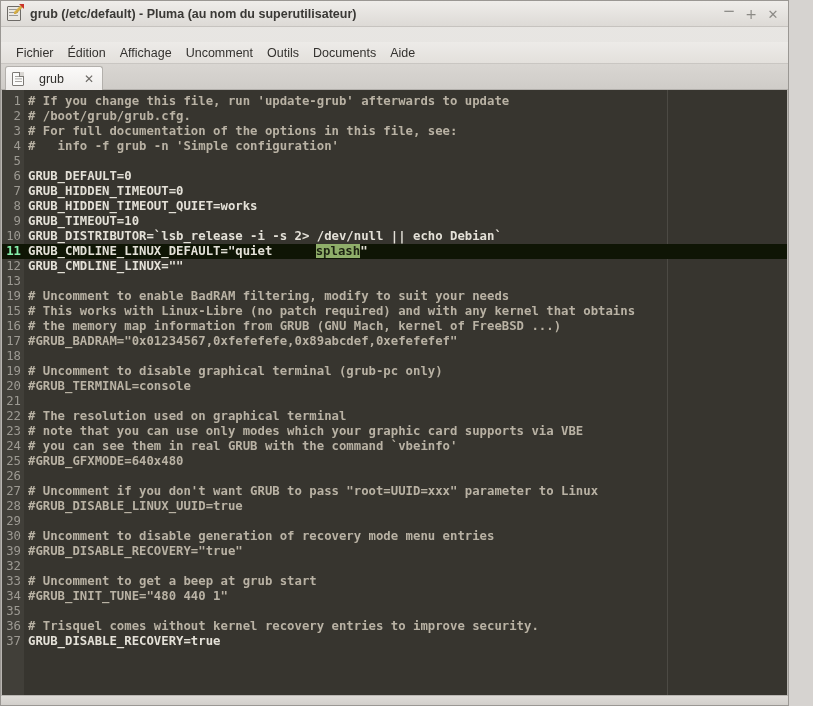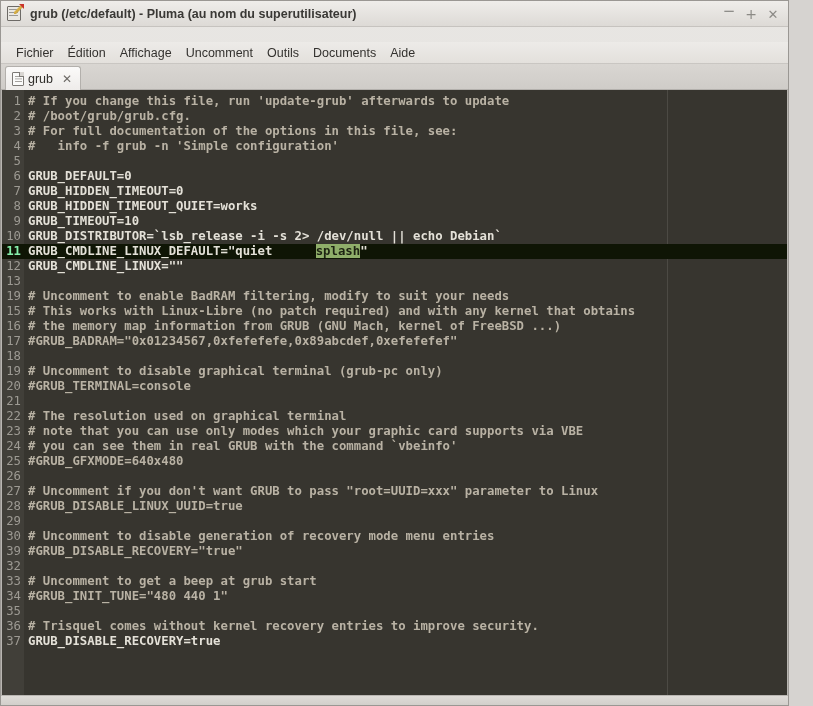--- a/index.html
+++ b/index.html
@@ -142,21 +142,21 @@
   }
   #tab-grub {
     height: 24px;
     background: linear-gradient(#fbfaf9, #eeecea);
     border: 1px solid #b3b0ac;
     border-bottom: none;
     border-radius: 3px 3px 0 0;
     display: flex;
     align-items: center;
     padding: 0 6px 0 6px;
-    gap: 4px;
+    gap: 15px;
     cursor: default;
     position: relative;
     top: 1px;
     margin-top: 16px;
   }
   .tab-doc-icon {
     width: 12px;
     height: 14px;
     background: #fbfbfa;
     border: 1px solid #7d7a76;

